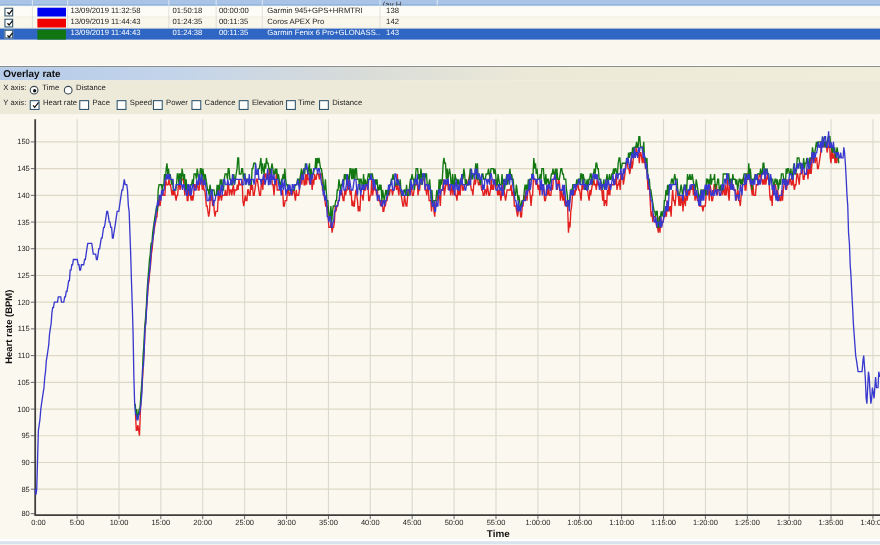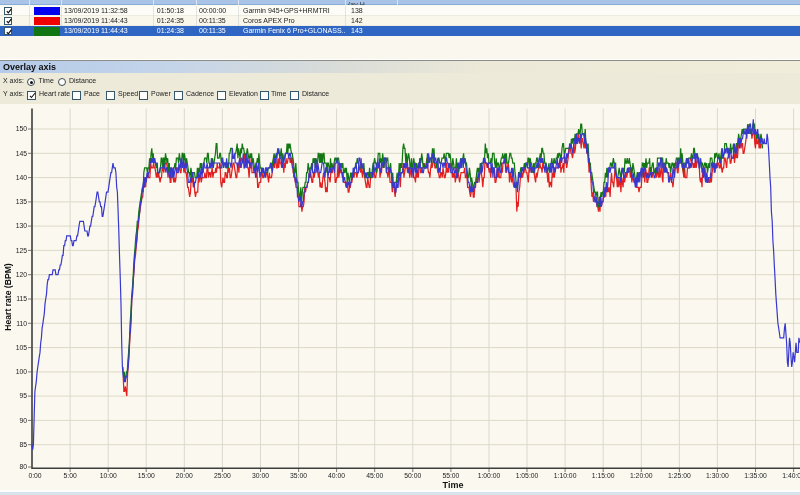--- a/index.html
+++ b/index.html
@@ -78,21 +78,21 @@
   <div class="colsep" style="left:196px;top:5.5px;height:20.6px;"></div>
   <div class="colsep" style="left:238px;top:5.5px;height:20.6px;"></div>
   <div class="colsep" style="left:345px;top:5.5px;height:20.6px;"></div>
 </div>
 
 <div class="abs" style="left:0;top:36.5px;width:800px;height:22px;background:#f9f7ee;"></div>
 
 <div class="abs" style="left:0;top:58.5px;width:800px;height:1.2px;background:#ffffff;"></div>
 <div class="abs" style="left:0;top:59.5px;width:800px;height:1.2px;background:#8d8d88;"></div>
 <div class="abs" style="left:0;top:60.7px;width:800px;height:12.5px;background:linear-gradient(to right,#b5cbe9 0%,#c3d4ea 20%,#d9dcd8 42%,#ecE9d8 60%,#f0edda 100%);">
-  <span style="position:absolute;left:3px;top:1.5px;font-size:9px;font-weight:bold;color:#0d0d0d;">Overlay axis</span>
+  <span style="position:absolute;left:3px;top:1.5px;font-size:9px;font-weight:bold;color:#0d0d0d;">Overlay rate</span>
 </div>
 <div class="abs" style="left:0;top:73.2px;width:800px;height:31px;background:#edead9;"></div>
 
 <div class="abs" style="left:3px;top:77.3px;font-size:7px;color:#222;">X axis:</div>
 <div class="abs" style="left:27px;top:78px;width:8px;height:8px;border:1px solid #3a4a52;border-radius:50%;background:#fff;">
   <div style="position:absolute;left:1.5px;top:1.5px;width:3px;height:3px;border-radius:50%;background:#111;"></div>
 </div>
 <div class="abs" style="left:38.5px;top:77.3px;font-size:7px;color:#222;">Time</div>
 <div class="abs" style="left:57.5px;top:78px;width:8px;height:8px;border:1px solid #3a4a52;border-radius:50%;background:#fff;"></div>
 <div class="abs" style="left:69px;top:77.3px;font-size:7px;color:#222;">Distance</div>

